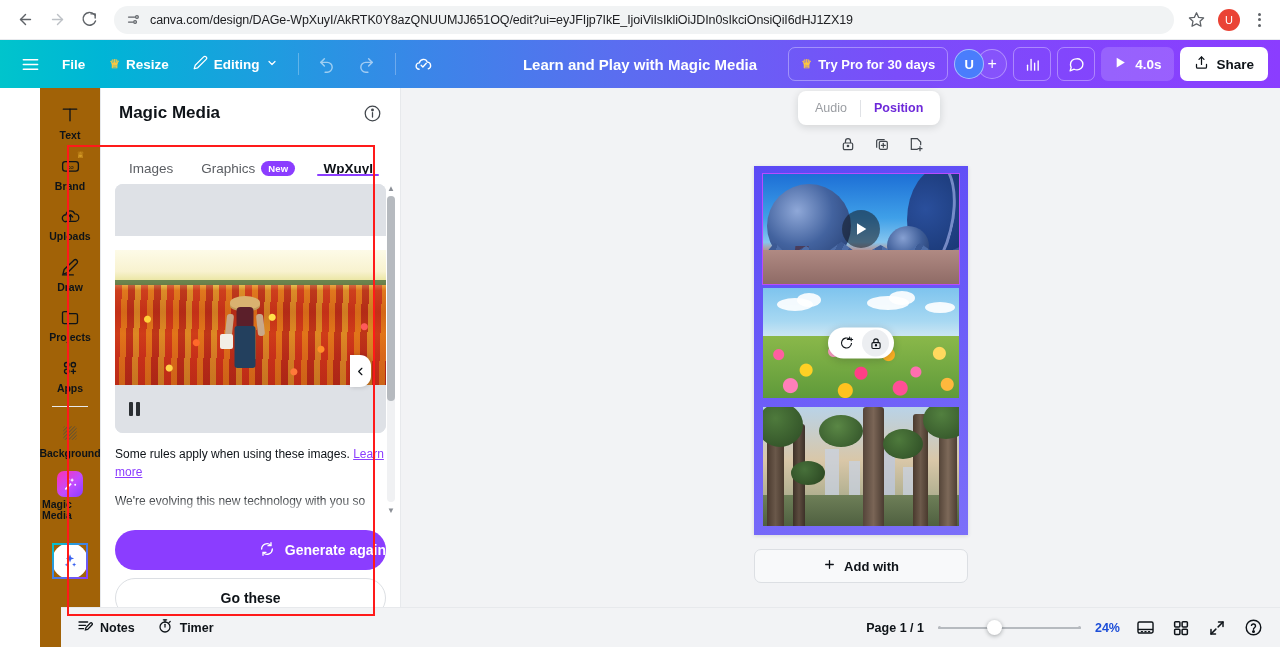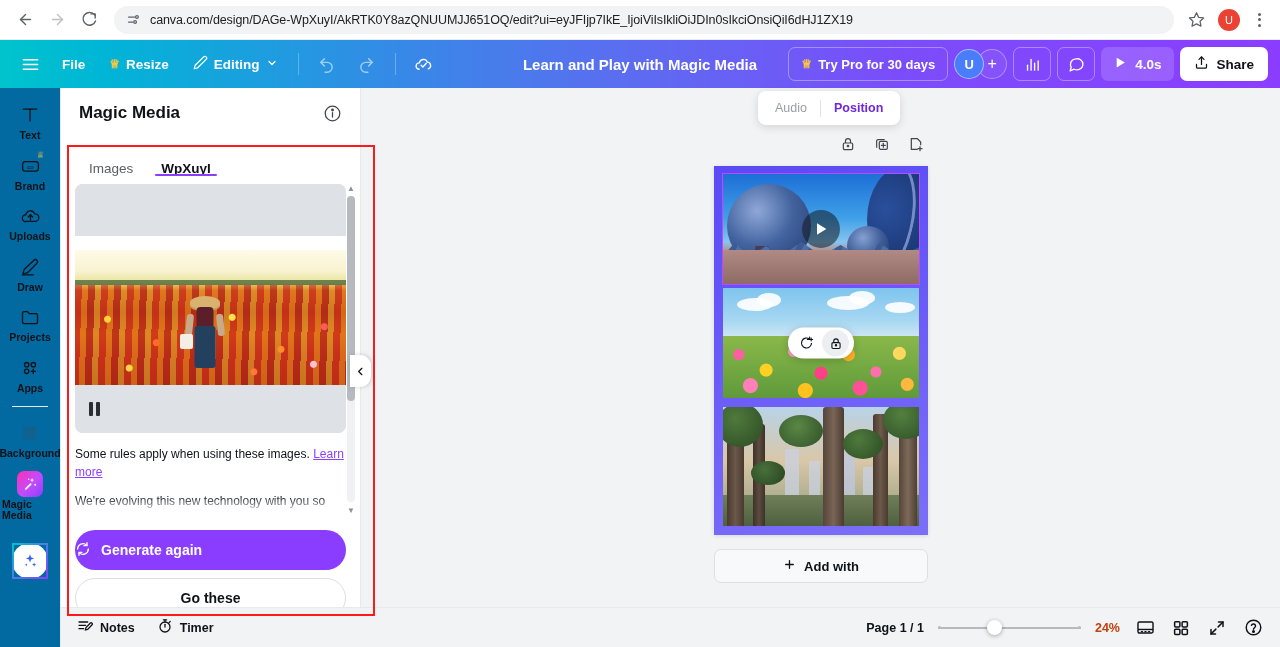--- a/index.html
+++ b/index.html
@@ -98,23 +98,23 @@
     height: 34px; border-radius: 7px; background: #fff; color: #0e1318;
     display: flex; align-items: center; gap: 7px; padding: 0 14px;
     font-size: 13.5px; font-weight: 700;
   }
 
   
   .app { display: flex; height: 559px; }
 
   
   .rail {
-    width: 61px; background: #0369a1; border-right: 1px solid #e7e9ec;
+    width: 61px; background: #a16207; border-right: 1px solid #e7e9ec;
     display: flex; flex-direction: column; align-items: center;
-    padding-top: 8px; flex: none;
+    padding-top: 8px; flex: none; margin-left: 40px;
   }
   .rail-item {
     width: 56px; padding: 7px 0 5px; border-radius: 8px;
     display: flex; flex-direction: column; align-items: center; gap: 3px;
   }
   .rail-lbl { font-size: 10.5px; color: #0e1318; font-weight: 600; line-height: 1.1; }
   .rail-ico { height: 24px; display: flex; align-items: center; justify-content: center; color: #0e1318; position: relative; }
   .crown-badge { position: absolute; top: -4px; right: -4px; font-size: 9px; }
   .rail-sep { width: 36px; height: 1px; background: #e7e9ec; margin: 7px 0; }
   .mm-tile {
@@ -184,21 +184,21 @@
   .psb { position: absolute; right: 3px; top: 6px; bottom: 6px; width: 12px; }
   .psb-arrow { height: 12px; display: flex; align-items: center; justify-content: center; color: #8b8f96; font-size: 8px; }
   .psb-arrow.dn { position: absolute; bottom: 0; left: 0; right: 0; }
   .psb-track { position: absolute; top: 14px; bottom: 14px; left: 2px; right: 2px; background: #f0f1f3; border-radius: 4px; }
   .psb-thumb { position: absolute; top: 0; left: 0; right: 0; height: 67%; background: #b6babf; border-radius: 4px; }
 
   .panel-foot { padding: 8px 14px 6px; background: #fff; }
   .btn-gen {
     height: 40px; width: 100%; border-radius: 20px; background: #8b3dff;
     color: #fff; font-size: 14px; font-weight: 700;
-    display: flex; align-items: center; justify-content: flex-start; gap: 10px;
+    display: flex; align-items: center; justify-content: flex-end; gap: 10px;
   }
   .btn-back {
     height: 40px; width: 100%; border-radius: 20px; background: #fff;
     border: 1px solid #dcdfe3; color: #0e1318; font-size: 14px; font-weight: 700;
     display: flex; align-items: center; justify-content: center; margin-top: 8px;
   }
   .credits {
     display: flex; align-items: center; justify-content: center; gap: 5px;
     font-size: 11.5px; font-weight: 700; color: #0e1318; margin-top: 10px;
   }
@@ -334,21 +334,21 @@
   .bb-item { display: flex; align-items: center; gap: 7px; font-size: 12.5px; font-weight: 700; color: #0e1318; }
   .bb-right { margin-left: auto; display: flex; align-items: center; gap: 14px; }
   .page-ind { font-size: 12.5px; font-weight: 700; color: #0e1318; }
   .slider { width: 143px; height: 14px; display: flex; align-items: center; position: relative; }
   .slider-track { position: absolute; left: 0; right: 0; height: 2px; background: #b6babf; border-radius: 2px; }
   .slider-dot { position: absolute; width: 3px; height: 3px; border-radius: 50%; background: #b6babf; }
   .slider-knob {
     position: absolute; left: 34%; width: 15px; height: 15px; border-radius: 50%;
     background: #fff; box-shadow: 0 1px 4px rgba(14,19,24,0.35);
   }
-  .zoom-lbl { font-size: 12.5px; font-weight: 700; color: #c2410c; }
+  .zoom-lbl { font-size: 12.5px; font-weight: 700; color: #1d4ed8; }
   .bb-icon { width: 22px; height: 22px; display: flex; align-items: center; justify-content: center; color: #0e1318; }
 </style>
 </head>
 <body>
 
 <div class="browser-bar">
   <div class="nav-btn">
     <svg viewBox="0 0 24 24" fill="none" stroke="currentColor" stroke-width="2" stroke-linecap="round" stroke-linejoin="round">
         <line x1="19" y1="12" x2="5" y2="12"></line>
         <polyline points="12 19 5 12 12 5"></polyline>
@@ -589,20 +589,24 @@
             <circle cx="12" cy="12" r="9.2"></circle>
             <line x1="12" y1="11" x2="12" y2="16.5" stroke-linecap="round"></line>
             <circle cx="12" cy="7.6" r="1" fill="currentColor"></circle>
           </svg>
       </div>
     </div>
 
     <div class="tabs">
       <div class="tab">
         <span>Images</span>
+      </div>
+      <div class="tab">
+        <span>Graphics</span>
+        <span class="badge-new">New</span>
       </div>
       <div class="tab active">
         <span>WpXuyI</span>
       </div>
     </div>
 
     <div class="panel-scroll">
       <div class="video-card">
         <div class="vc-pad"></div>
         <div class="vc-white"></div>

